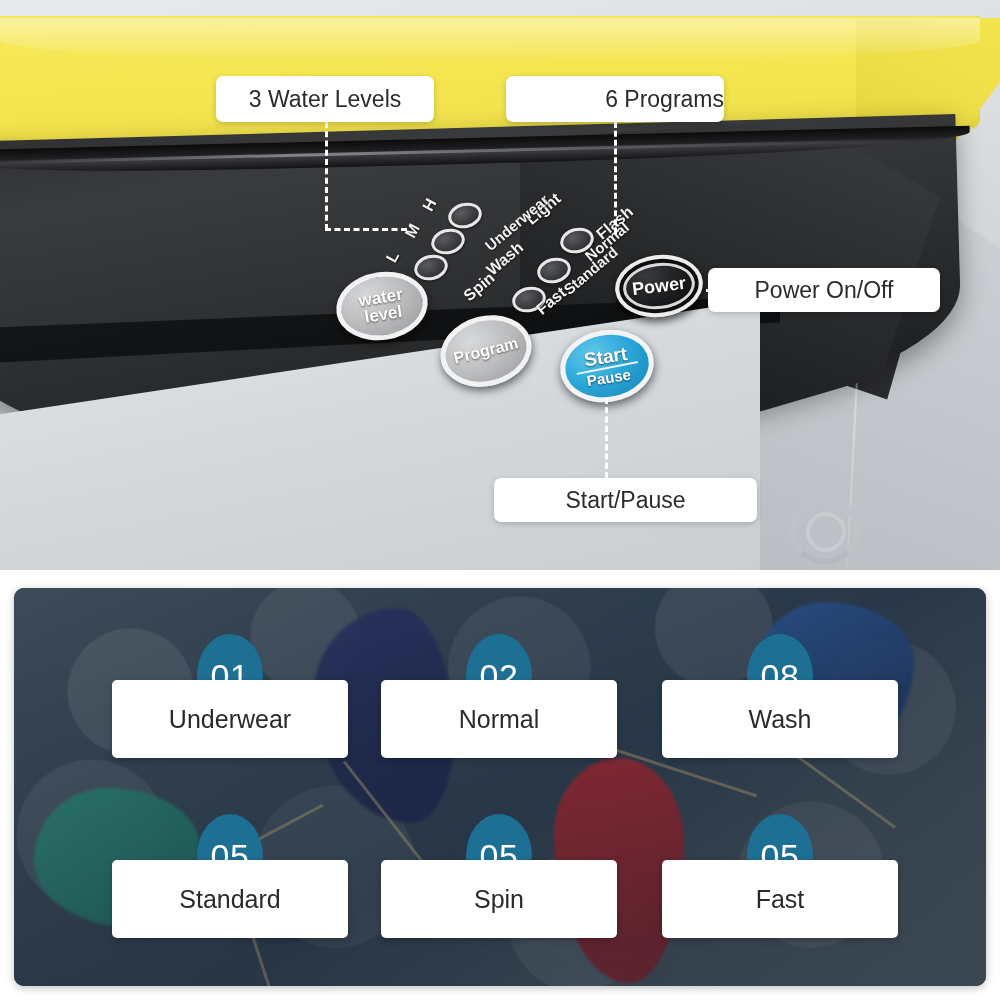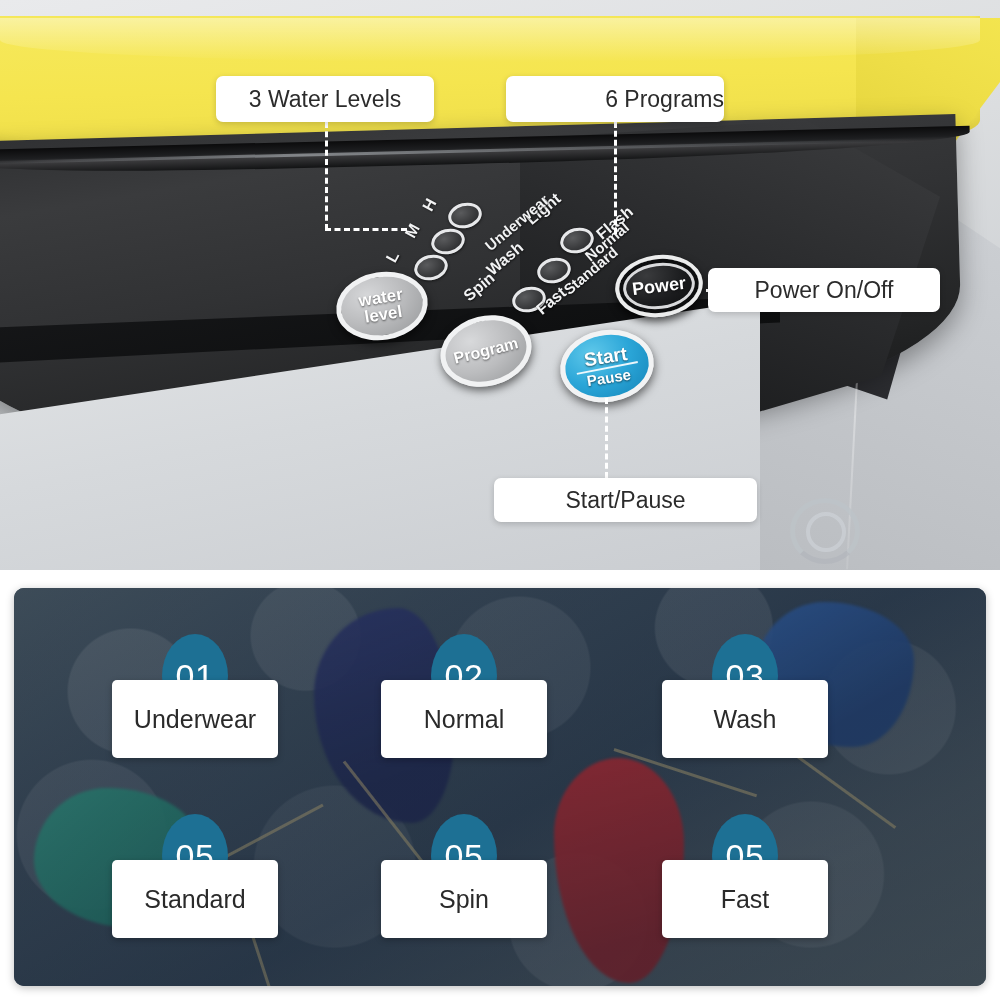--- a/index.html
+++ b/index.html
@@ -216,21 +216,21 @@
   .cloth{ position:absolute; border-radius:44% 56% 38% 62% / 52% 40% 60% 48%; filter:blur(1.5px); }
   .cloth.teal { left:20px;  top:200px; width:165px; height:140px; background:linear-gradient(140deg,#2f9d86,#1f7f6e 70%); opacity:.92; }
   .cloth.navy { left:300px; top:20px;  width:140px; height:215px; background:linear-gradient(160deg,#2b3470,#1b2350 75%); opacity:.9;
                 border-radius:60% 40% 30% 70% / 40% 60% 40% 60%; }
   .cloth.red  { left:540px; top:170px; width:130px; height:225px; background:linear-gradient(165deg,#c0262e,#8e1a22 78%); opacity:.93;
                 border-radius:50% 50% 42% 58% / 34% 38% 62% 66%; }
   .cloth.blue { left:740px; top:14px;  width:160px; height:145px; background:linear-gradient(150deg,#2f5fa8,#1d3f77 72%); opacity:.9; }
   .straw{ position:absolute; background:rgba(200,178,120,.55); height:3px; transform-origin:left; filter:blur(.6px); }
   .panel-tint{ position:absolute; inset:0; background:linear-gradient(180deg,rgba(30,42,56,.30),rgba(30,42,56,.42)); }
 
-  .prog-cell{ position:absolute; width:166px; height:78px;text-decoration:underline; }
+  .prog-cell{ position:absolute; width:236px; height:78px;text-decoration:underline; }
   .prog-badge{
     position:absolute; left:50%; top:-46px; transform:translateX(-50%);
     width:66px; height:84px; border-radius:50%;
     background:#1d7094;
     display:flex; align-items:center; justify-content:center;
     color:#fff; font-size:34px; letter-spacing:.5px;
   }
   .prog-card{
     position:absolute; inset:0;
     background:#fff; border-radius:5px;
@@ -364,21 +364,21 @@
       <div class="prog-badge">
         <span>02</span>
       </div>
       <div class="prog-card">
         <span>Normal</span>
       </div>
     </div>
 
     <div class="prog-cell" style="left:648px;top:92px;">
       <div class="prog-badge">
-        <span>03</span>
+        <span>08</span>
       </div>
       <div class="prog-card">
         <span>Wash</span>
       </div>
     </div>
 
     <div class="prog-cell" style="left:98px;top:272px;">
       <div class="prog-badge">
         <span>05</span>
       </div>

